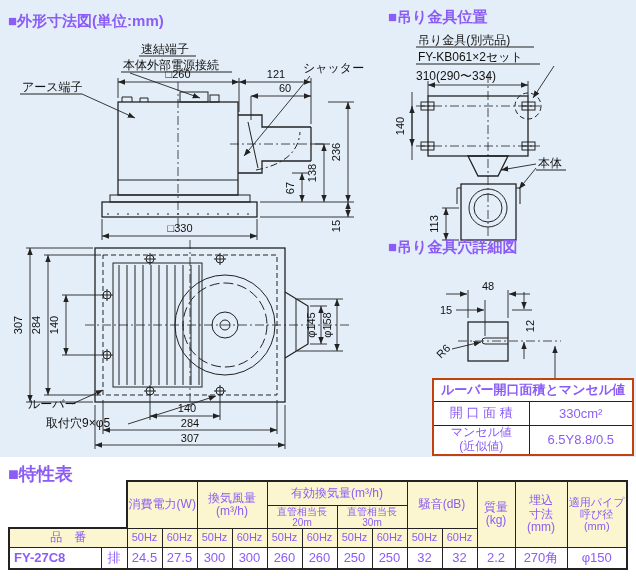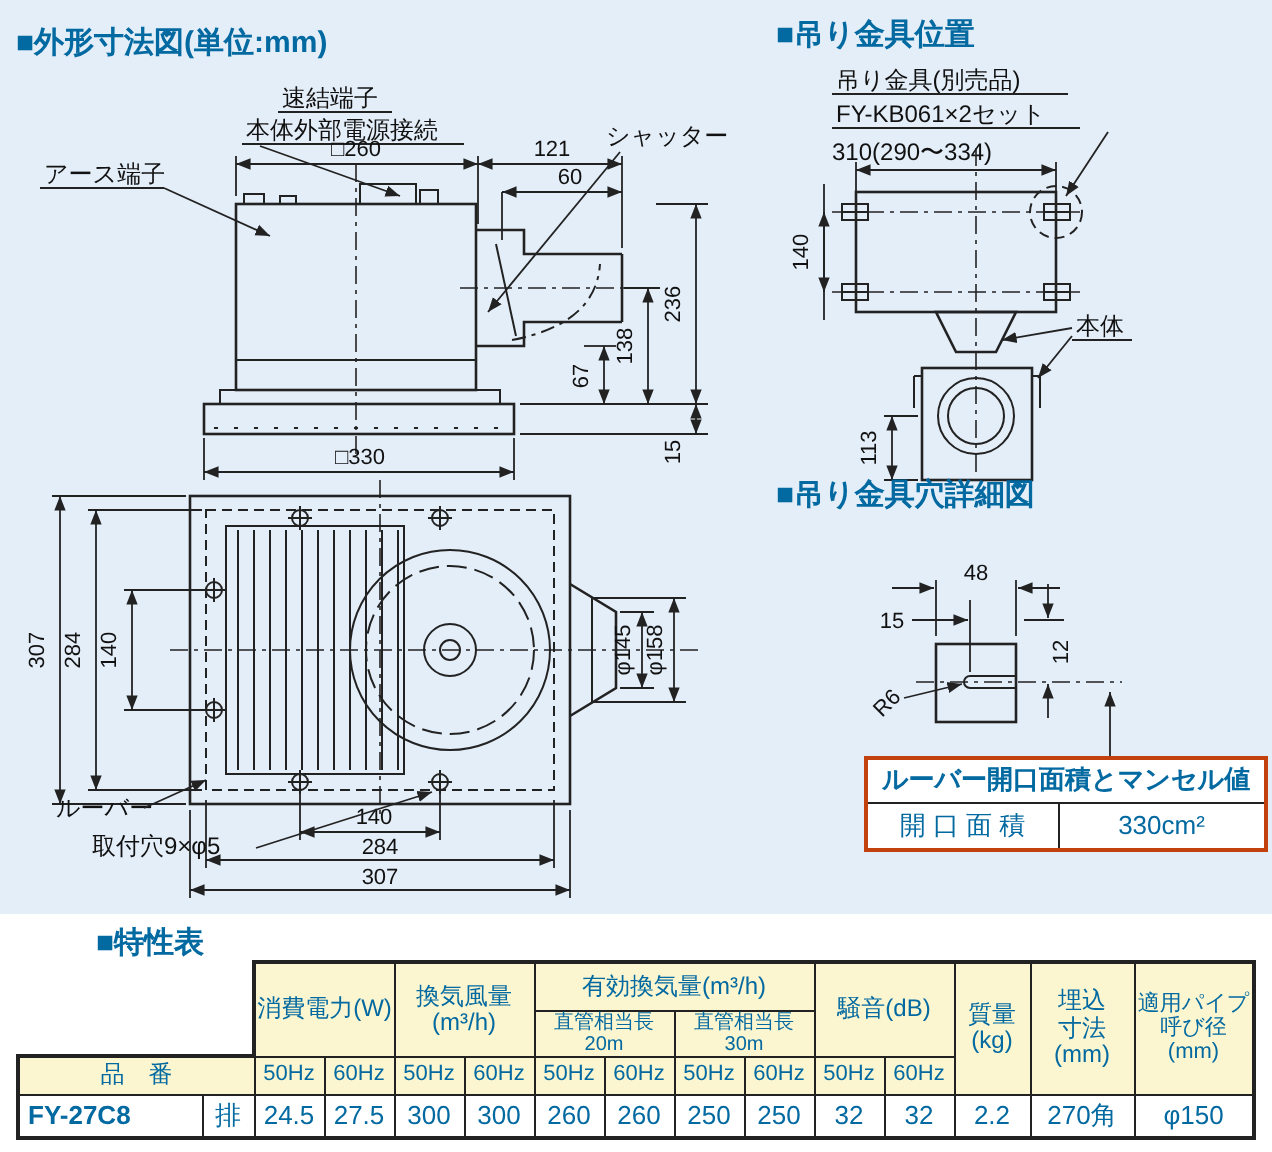--- a/index.html
+++ b/index.html
@@ -1,17 +1,17 @@
 <!DOCTYPE html>
 <html><head>
 <meta charset="utf-8">
 <style>
   html,body{margin:0;padding:0;}
   #screen{position:relative;width:636px;height:576px;background:#ffffff;
-    font-family:"Liberation Sans","DejaVu Sans",sans-serif;color:#0369a1;overflow:hidden;}
+    font-family:"Liberation Sans","DejaVu Sans",sans-serif;color:#8b5cf6;overflow:hidden;}
   .blue{position:absolute;left:0;top:0;width:636px;height:457px;background:#e4eef8;}
   .sec-title{position:absolute;font-weight:bold;font-size:15px;white-space:nowrap;}
   svg{position:absolute;overflow:visible;}
   svg text{fill:#111;font-family:"Liberation Sans","DejaVu Sans",sans-serif;}
   .ln{stroke:#222;stroke-width:1.3;fill:none;}
   .tn{stroke:#222;stroke-width:1;fill:none;}
   .dim{stroke:#222;stroke-width:0.9;fill:none;}
   .cl{stroke:#222;stroke-width:0.8;fill:none;stroke-dasharray:9 3 2 3;}
   .dsh{stroke:#222;stroke-width:1;fill:none;stroke-dasharray:5 3;}
   .dt{font-size:11px;}
@@ -28,21 +28,21 @@
            background:#fbf6cf;font-size:12px;line-height:1.1;}
   .spec td.data{background:#ffffff;font-size:13px;}
   .spec td.blank{border:none;background:transparent;}
   .spec .sm{font-size:10px;text-align:center;}
   .spec .hz{font-size:11px;text-align:center;}
   .spec .model{font-weight:bold;text-align:left;padding-left:4px;font-size:14px;}
   .t2{border-top:2px solid #222 !important;}
   .b2{border-bottom:2px solid #222 !important;margin-left:34px;}
   .l2{border-left:2px solid #222 !important;}
   .r2{border-right:2px solid #222 !important;}
-  .spec-title{position:absolute;left:8px;top:462px;font-weight:bold;font-size:15px;margin-left:40px;}
+  .spec-title{position:absolute;left:8px;top:462px;font-weight:bold;font-size:18px;}
 </style>
 </head>
 <body>
 
 <div id="screen">
   <div class="blue"></div>
 
   <div class="sec-title" style="left:8px;top:12px;">■外形寸法図(単位:mm)</div>
 
   <svg style="left:10px;top:30px;" width="370" height="220" viewBox="0 0 370 220">
@@ -320,20 +320,25 @@
         <col style="width:104px">
       </colgroup>
     <tbody>
         <tr style="height:22px">
       <td colspan="2" class="hd">ルーバー開口面積とマンセル値</td>
     </tr>
     <tr style="height:24px">
       <td>開 口 面 積</td>
       <td>330cm²</td>
     </tr>
+    <tr style="height:30px">
+      <td class="pl" style="font-size:12px">マンセル値
+(近似値)</td>
+      <td>6.5Y8.8/0.5</td>
+    </tr>
   </tbody>
     </table>
 
   <div class="spec-title">■特性表</div>
 
   <table class="spec">
     <colgroup>
       <col style="width:92px">
         <col style="width:26px">
       <col style="width:35px">

